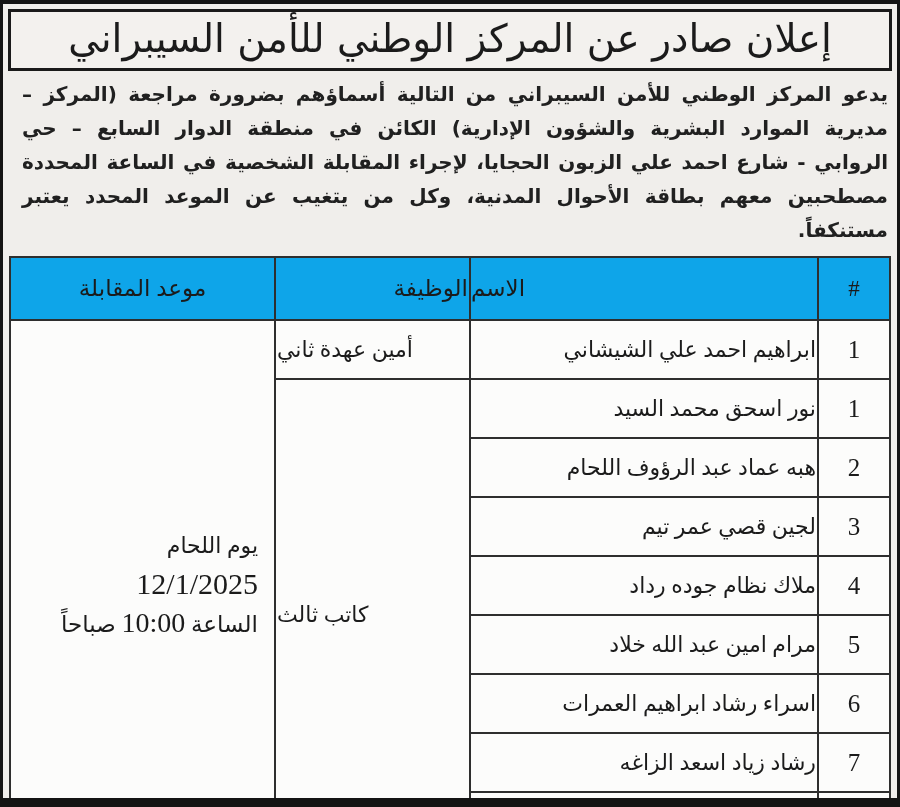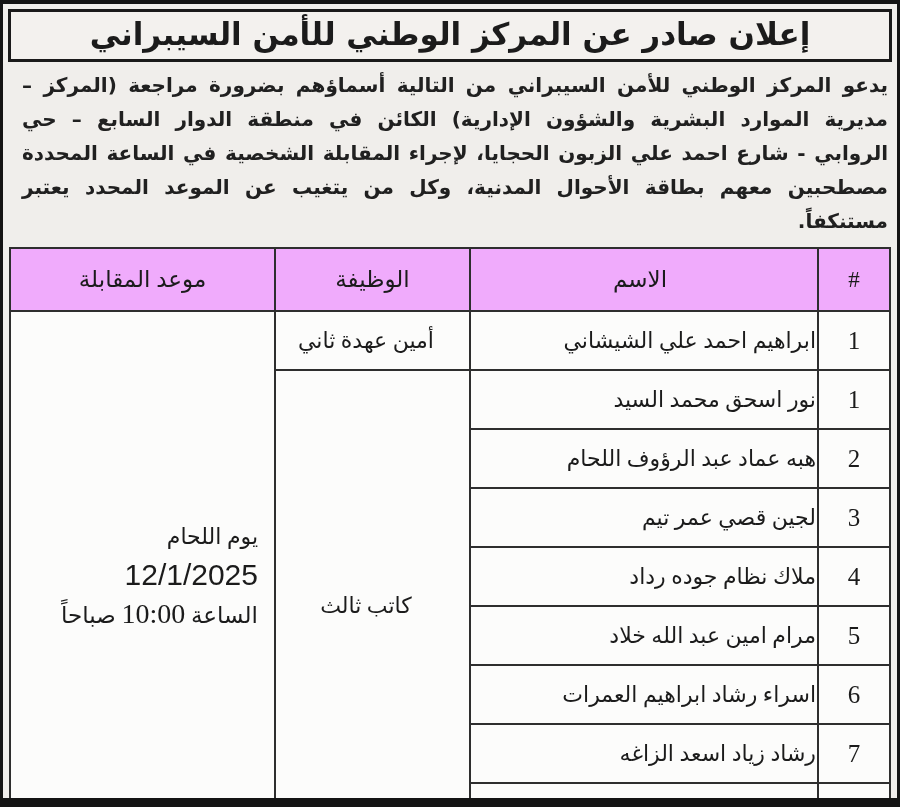--- a/index.html
+++ b/index.html
@@ -16,22 +16,22 @@
     font-family: "DejaVu Sans", "Liberation Serif", sans-serif;
     color: #1b1b1b;
     overflow: hidden;
   }
 
   .title-box {
     margin: 5px 5px 0 5px;
     border: 3px solid #1a1a1a;
     background: #f3f1ee;
     text-align: center;
-    font-size: 31px;
-    font-weight: bold;
+    font-size: 39px;
+    font-weight: normal;
     padding: 4px 6px 7px 6px;
     letter-spacing: 0.5px;
   }
 
   .intro {
     margin: 6px 9px 0 19px;
     font-size: 20px;
     font-weight: bold;
     line-height: 34px;
     text-align: justify;
@@ -47,37 +47,37 @@
     table-layout: fixed;
     background: #fcfcfb;
   }
   table.roster th, table.roster td {
     border: 2px solid #2e2e2e;
     font-family: "Liberation Serif", "DejaVu Sans", serif;
     overflow: hidden;
   }
   thead th {
     height: 59px;
-    background: #f0abfc;
+    background: #0ea5e9;
     font-weight: normal;
     font-size: 23px;
   }
   th.c-num  { text-align: center; }
-  th.c-name { text-align: center; padding-left: 0; padding-right: 8px; }
-  th.c-job  { text-align: center; }
+  th.c-name { text-align: left; padding-left: 0; padding-right: 8px; }
+  th.c-job  { text-align: right; }
   th.c-appt { text-align: center; }
 
   tbody td { height: 55px; font-size: 22px; vertical-align: middle; }
   td.c-num  { text-align: center; font-size: 25px; }
   td.c-name { text-align: right; padding-left: 4px; }
-  td.c-job  { text-align: center; padding-right: 14px; border-radius: 17px; }
+  td.c-job  { text-align: left; padding-right: 14px; border-radius: 17px; }
   td.c-appt { text-align: right; padding-right: 16px; vertical-align: middle; }
 
   .appt-day  { font-size: 22px; line-height: 36px; }
-  .appt-date { font-size: 30px; line-height: 40px; font-family: Liberation Sans, sans-serif; margin-left: 36px; }
+  .appt-date { font-size: 30px; line-height: 40px; font-family: Liberation Serif, serif; margin-left: 36px; }
   .appt-time { font-size: 23px; line-height: 38px; }
   .appt-time .num { font-family: "Liberation Serif", serif; font-size: 28px; margin-top: 16px; }
 </style>
 </head>
 <body>
 
 <div class="title-box">إعلان صادر عن المركز الوطني للأمن السيبراني</div>
 
 <div class="intro">يدعو المركز الوطني للأمن السيبراني من التالية أسماؤهم بضرورة مراجعة (المركز – مديرية الموارد البشرية والشؤون الإدارية) الكائن في منطقة الدوار السابع – حي الروابي - شارع احمد علي الزبون الحجايا، لإجراء المقابلة الشخصية في الساعة المحددة مصطحبين معهم بطاقة الأحوال المدنية، وكل من يتغيب عن الموعد المحدد يعتبر مستنكفاً.</div>
 

